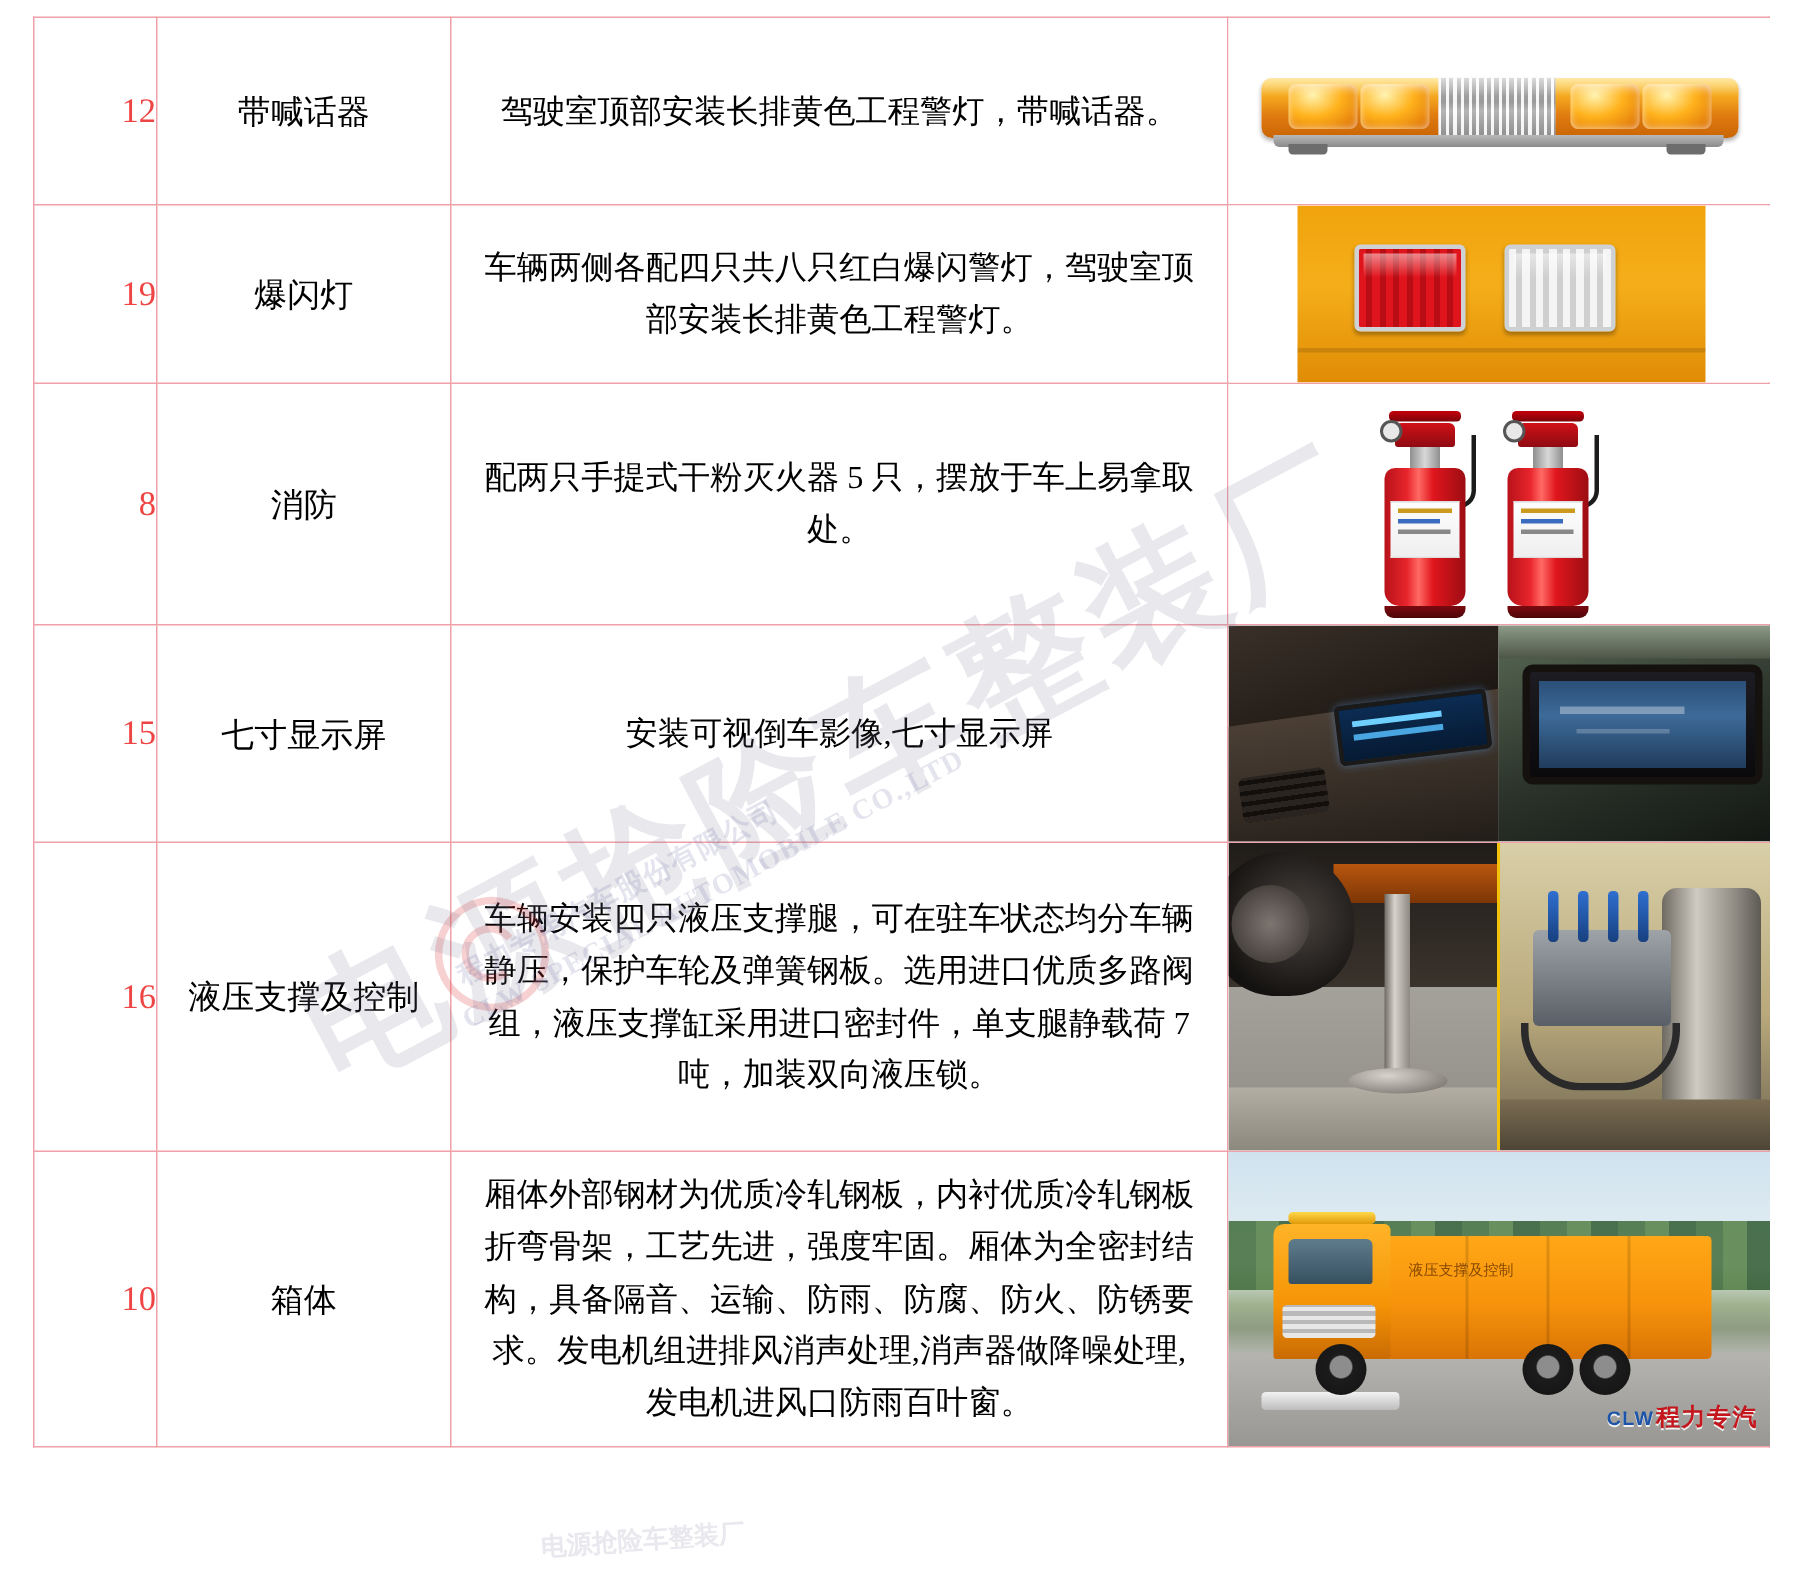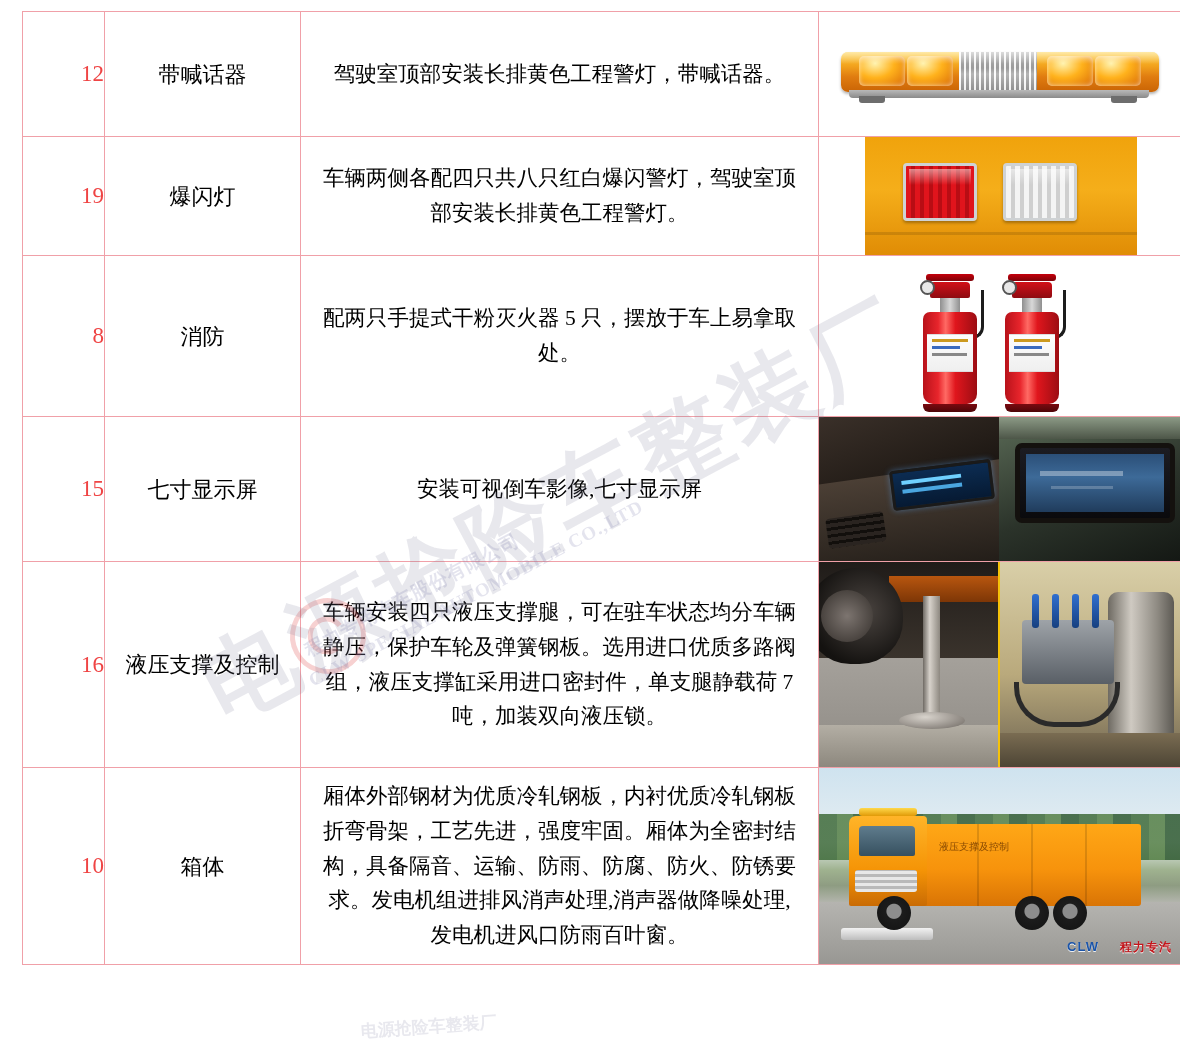--- a/index.html
+++ b/index.html
@@ -446,21 +446,21 @@
     border-radius: 3px;
   }
   .tk-logo {
     position:absolute; right: 8px; bottom: 8px;
     font-family: "Liberation Sans", sans-serif;
     font-size: 13px; font-weight: bold;
     color: #1b54a8;
     letter-spacing: 1px;
     text-shadow: 0 1px 0 rgba(255,255,255,0.85);
   }
-  .tk-logo .cn { color:#c4161c; margin-left: 21px; font-size: 12px; }
+  .tk-logo .cn { color:#c4161c; margin-left: 1px; font-size: 16px; }
   .tk-text {
     position:absolute; left: 120px; top: 72px;
     font-size: 10px; color: #8a4b03; font-family: "Liberation Sans", sans-serif;
   }
 </style>
 </head>
 <body>
 
 <div class="watermark">
   <div class="wm-logo">

